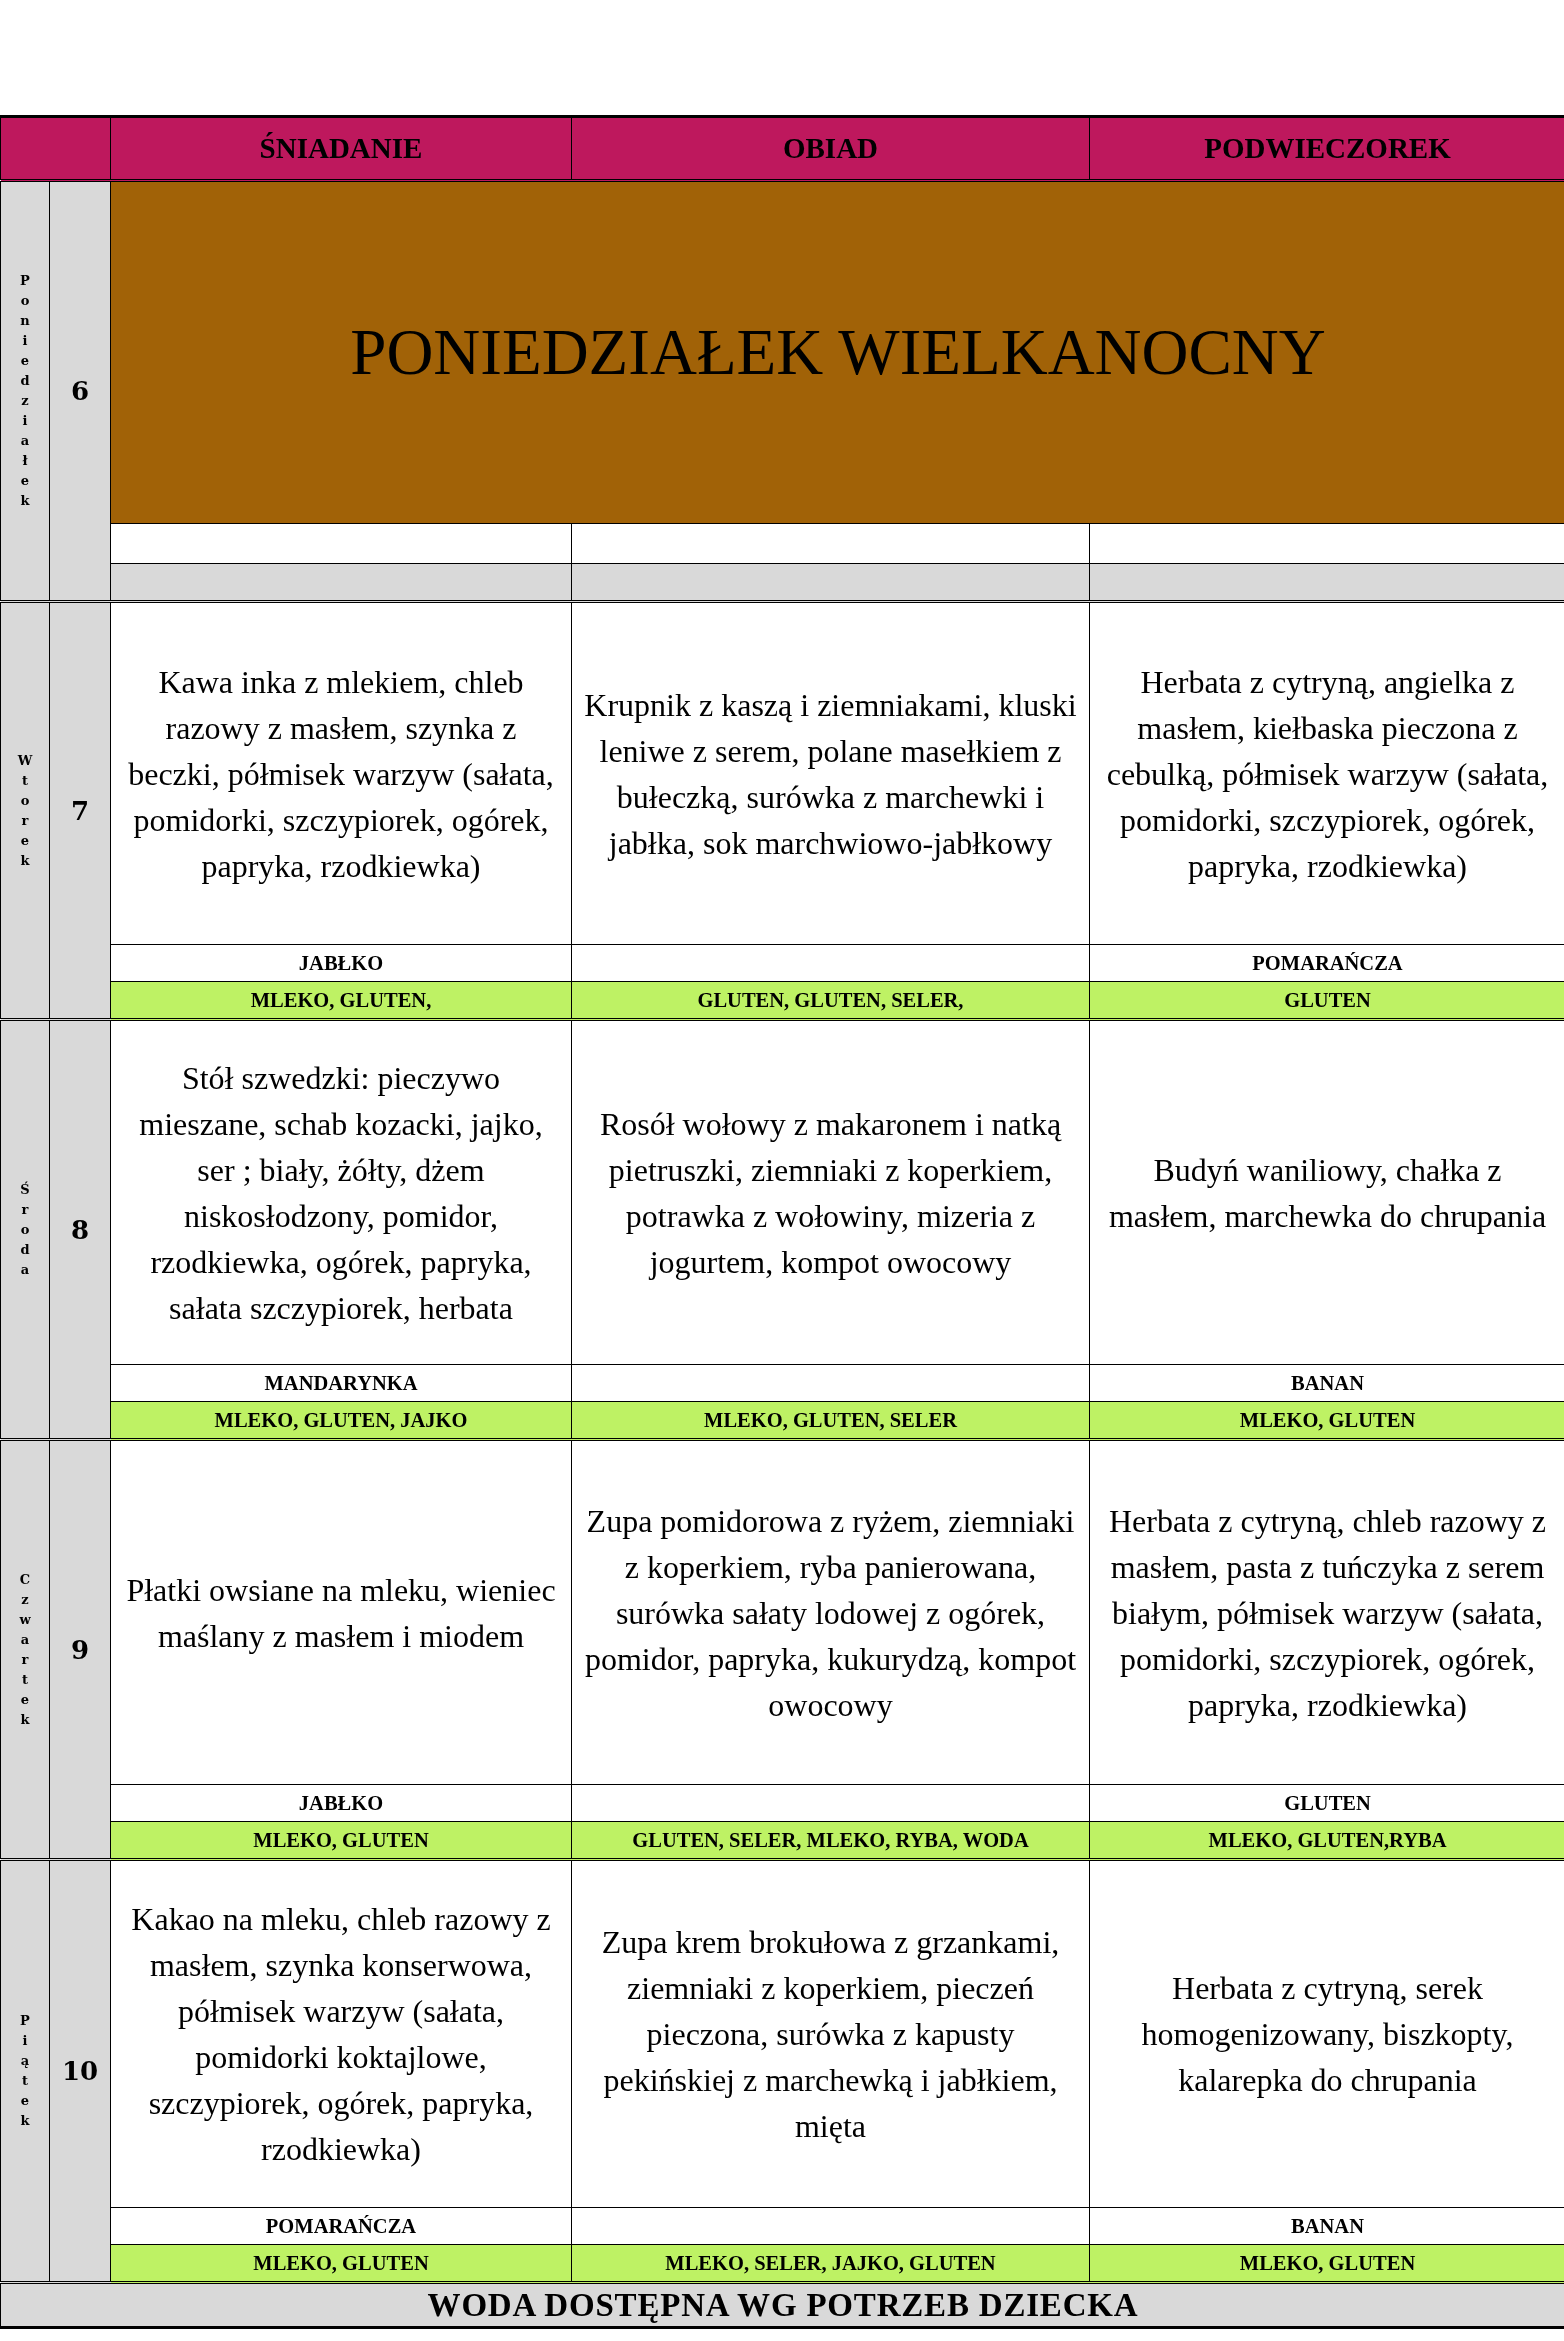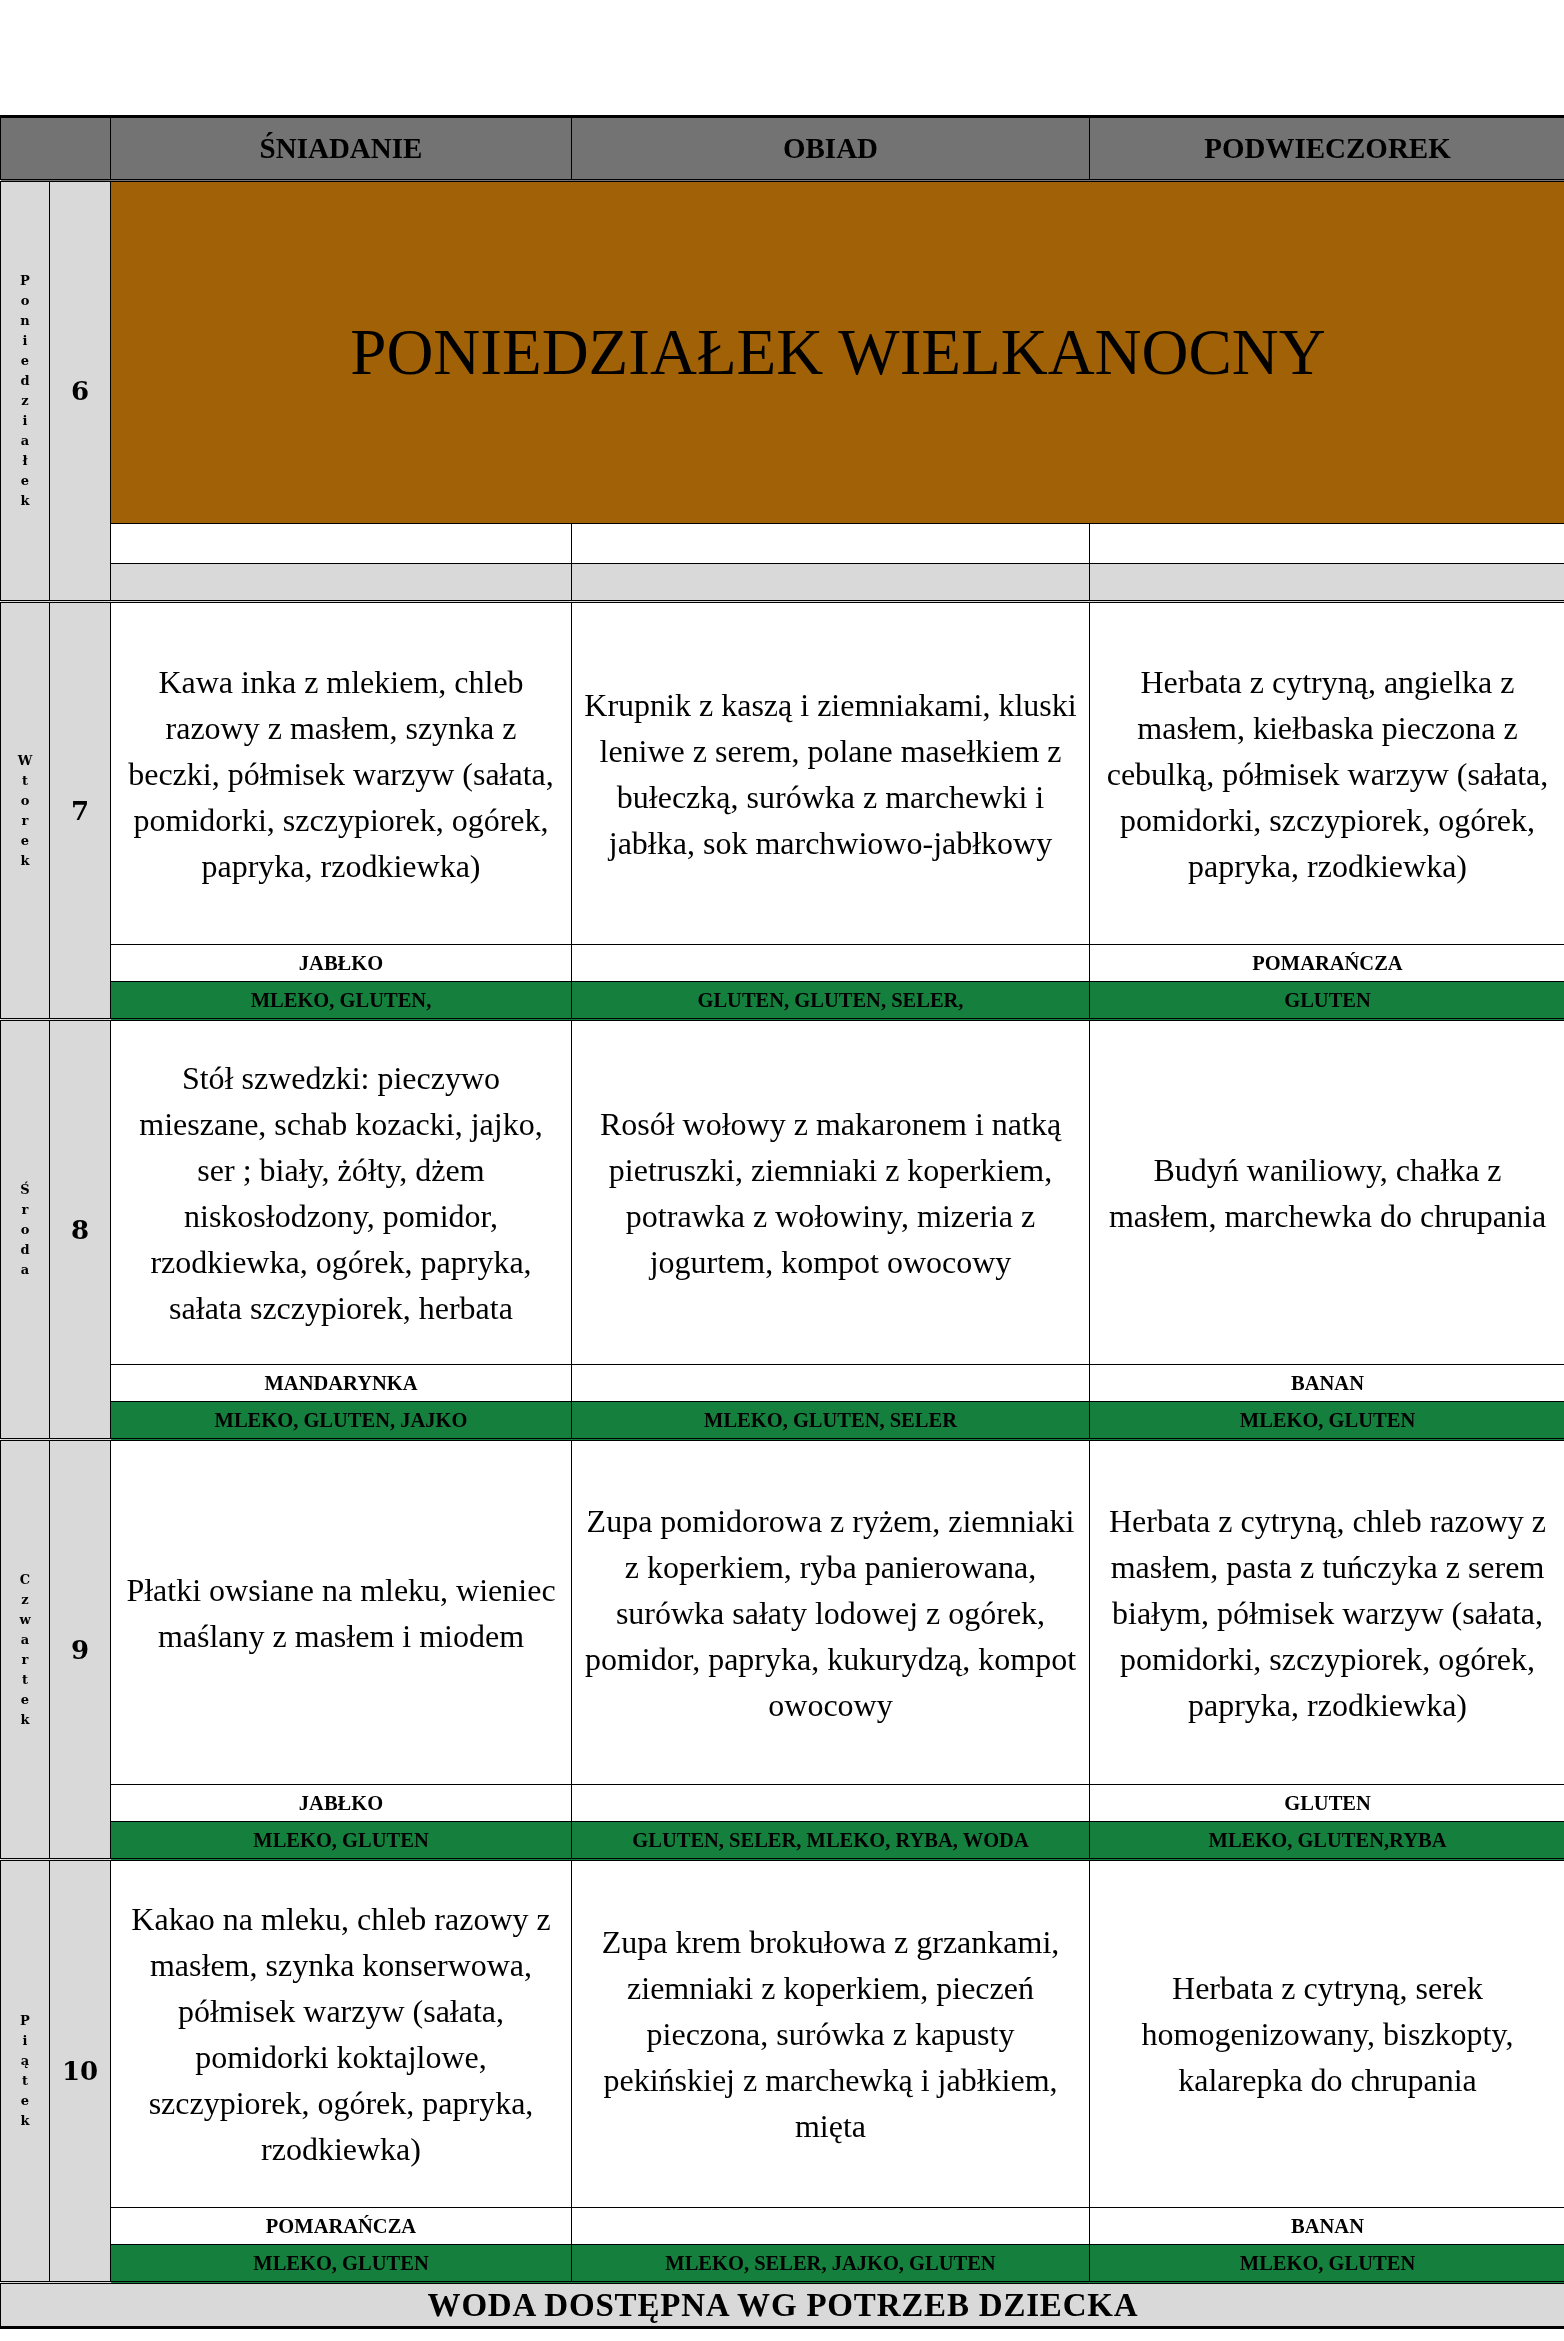--- a/index.html
+++ b/index.html
@@ -6,29 +6,29 @@
   body { width: 1565px; height: 2342px; position: relative; overflow: hidden;
          font-family: "Liberation Serif", "DejaVu Serif", serif; color: #000; }
   .sheet { position: absolute; left: 0; top: 0; width: 1565px; height: 2321px; }
   .title { position: absolute; left: 0; top: 0; width: 1563px; height: 115px;
            border: 1.5px solid #000; border-bottom: none; display: flex; align-items: center;
            justify-content: center; font-weight: bold; font-size: 56px; letter-spacing: 0.8px; }
   table.menu { position: absolute; left: 0; top: 115px; width: 1565px; border-collapse: collapse;
                table-layout: fixed; }
   table.menu td, table.menu th { border: 1.5px solid #000; padding: 0; text-align: center;
                vertical-align: middle; }
-  table.menu th { background: #737373; font-size: 29px; font-weight: bold; height: 61px;
+  table.menu th { background: #be185d; font-size: 29px; font-weight: bold; height: 61px;
                   border-top: 3.8px solid #000; border-bottom: 3px double #000; }
   .dayname { background: #d9d9d9; font-size: 13px; font-weight: bold; line-height: 20px;
              font-family: "DejaVu Serif", serif; }
   .dayname span { display: block; }
   .daynum { background: #d9d9d9; font-size: 26px; font-weight: bold; font-family: "DejaVu Serif", serif; }
   .main { background: #fff; font-size: 32px; line-height: 46px; padding: 0 6px !important; }
   .fruit { background: #fff; font-size: 20.5px; font-weight: bold; height: 36px; }
-  .allergen { background: #15803d; font-size: 20.5px; font-weight: bold; height: 36px; }
+  .allergen { background: #bef264; font-size: 20.5px; font-weight: bold; height: 36px; }
   .holiday { background: #a16207; font-size: 65px; height: 341px; }
   .empty-white { background: #fff; height: 39px; }
   .empty-grey { background: #d9d9d9; height: 36px; }
   .day-block-top td { border-top: 3px double #000 !important; }
   .footer td { background: #d9d9d9; font-size: 33px; font-weight: bold; height: 42px;
                border-bottom: 3px solid #000 !important; letter-spacing: 0.8px; margin-left: 32px; }
 </style>
 </head>
 <body>
 

